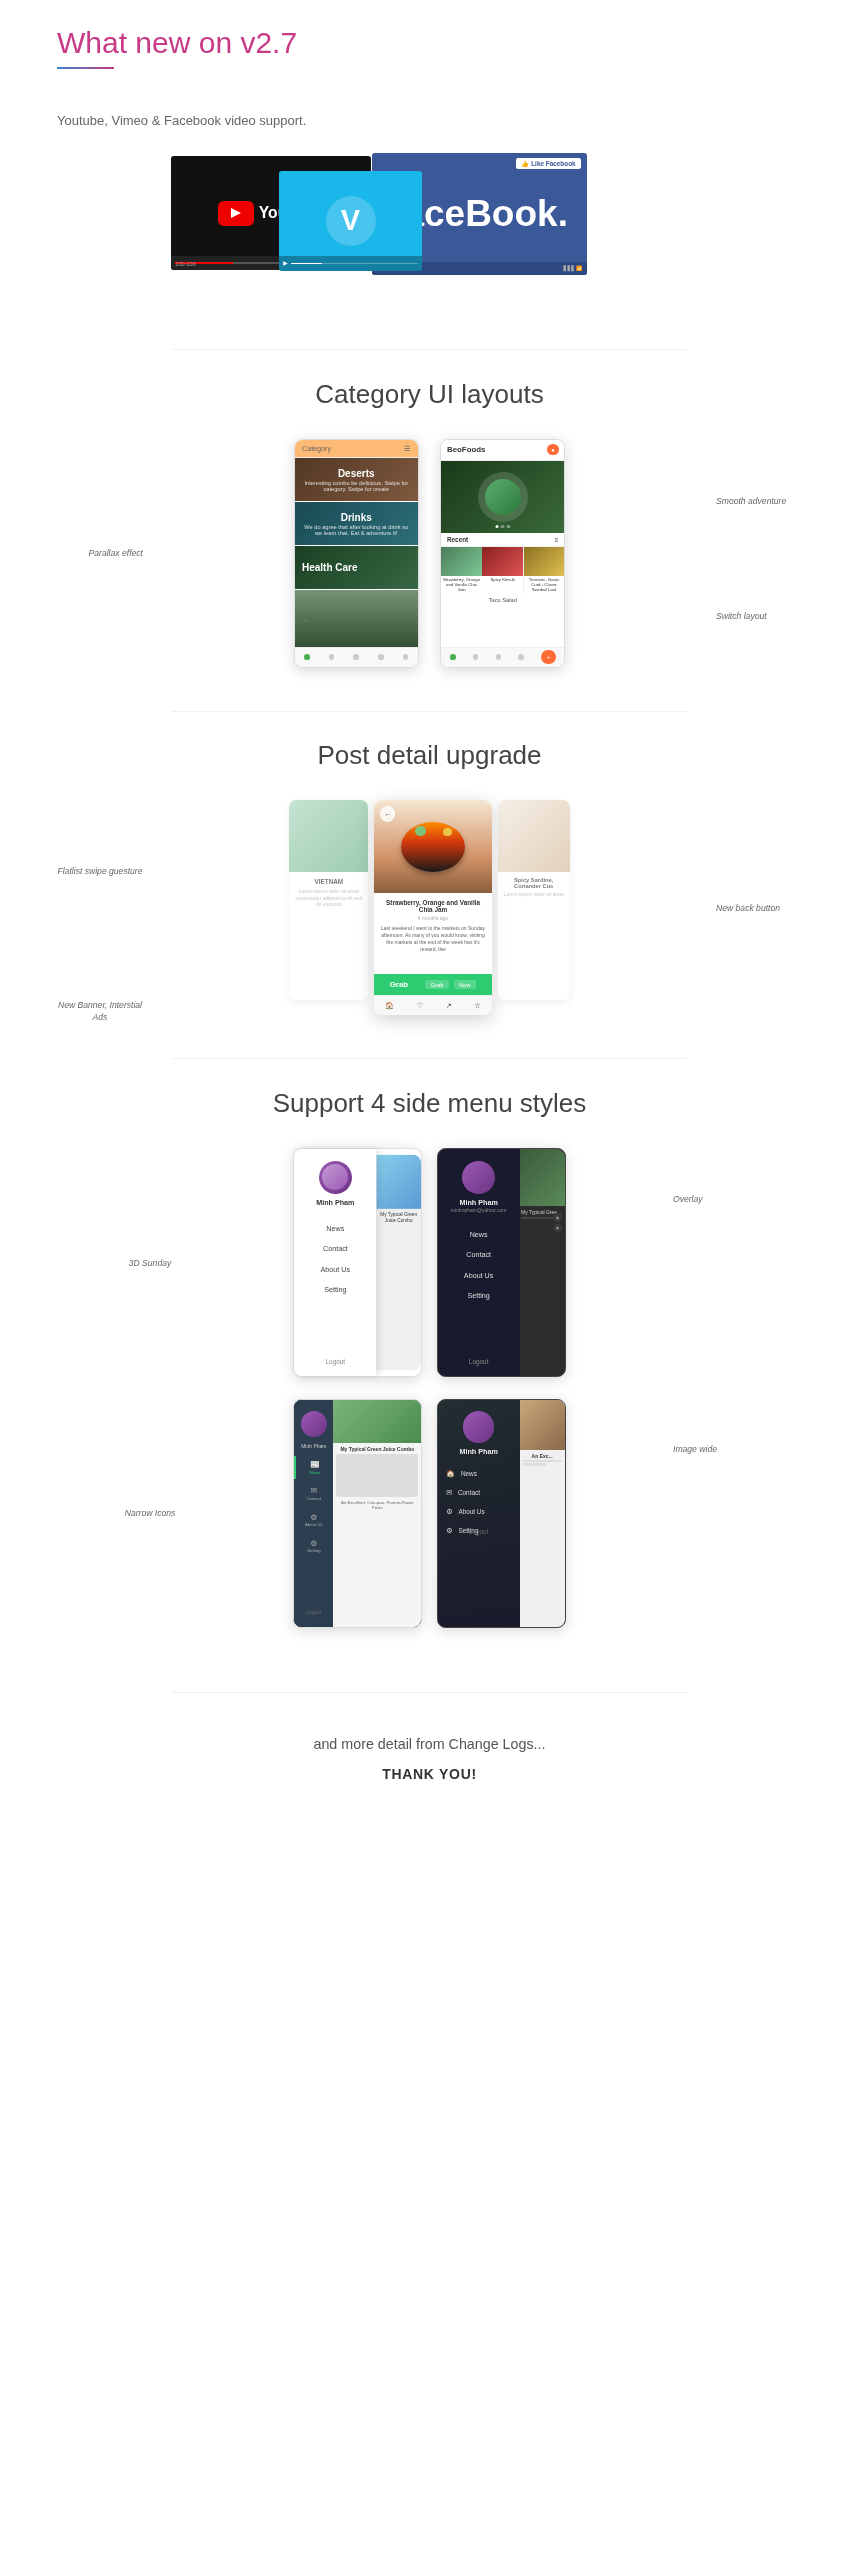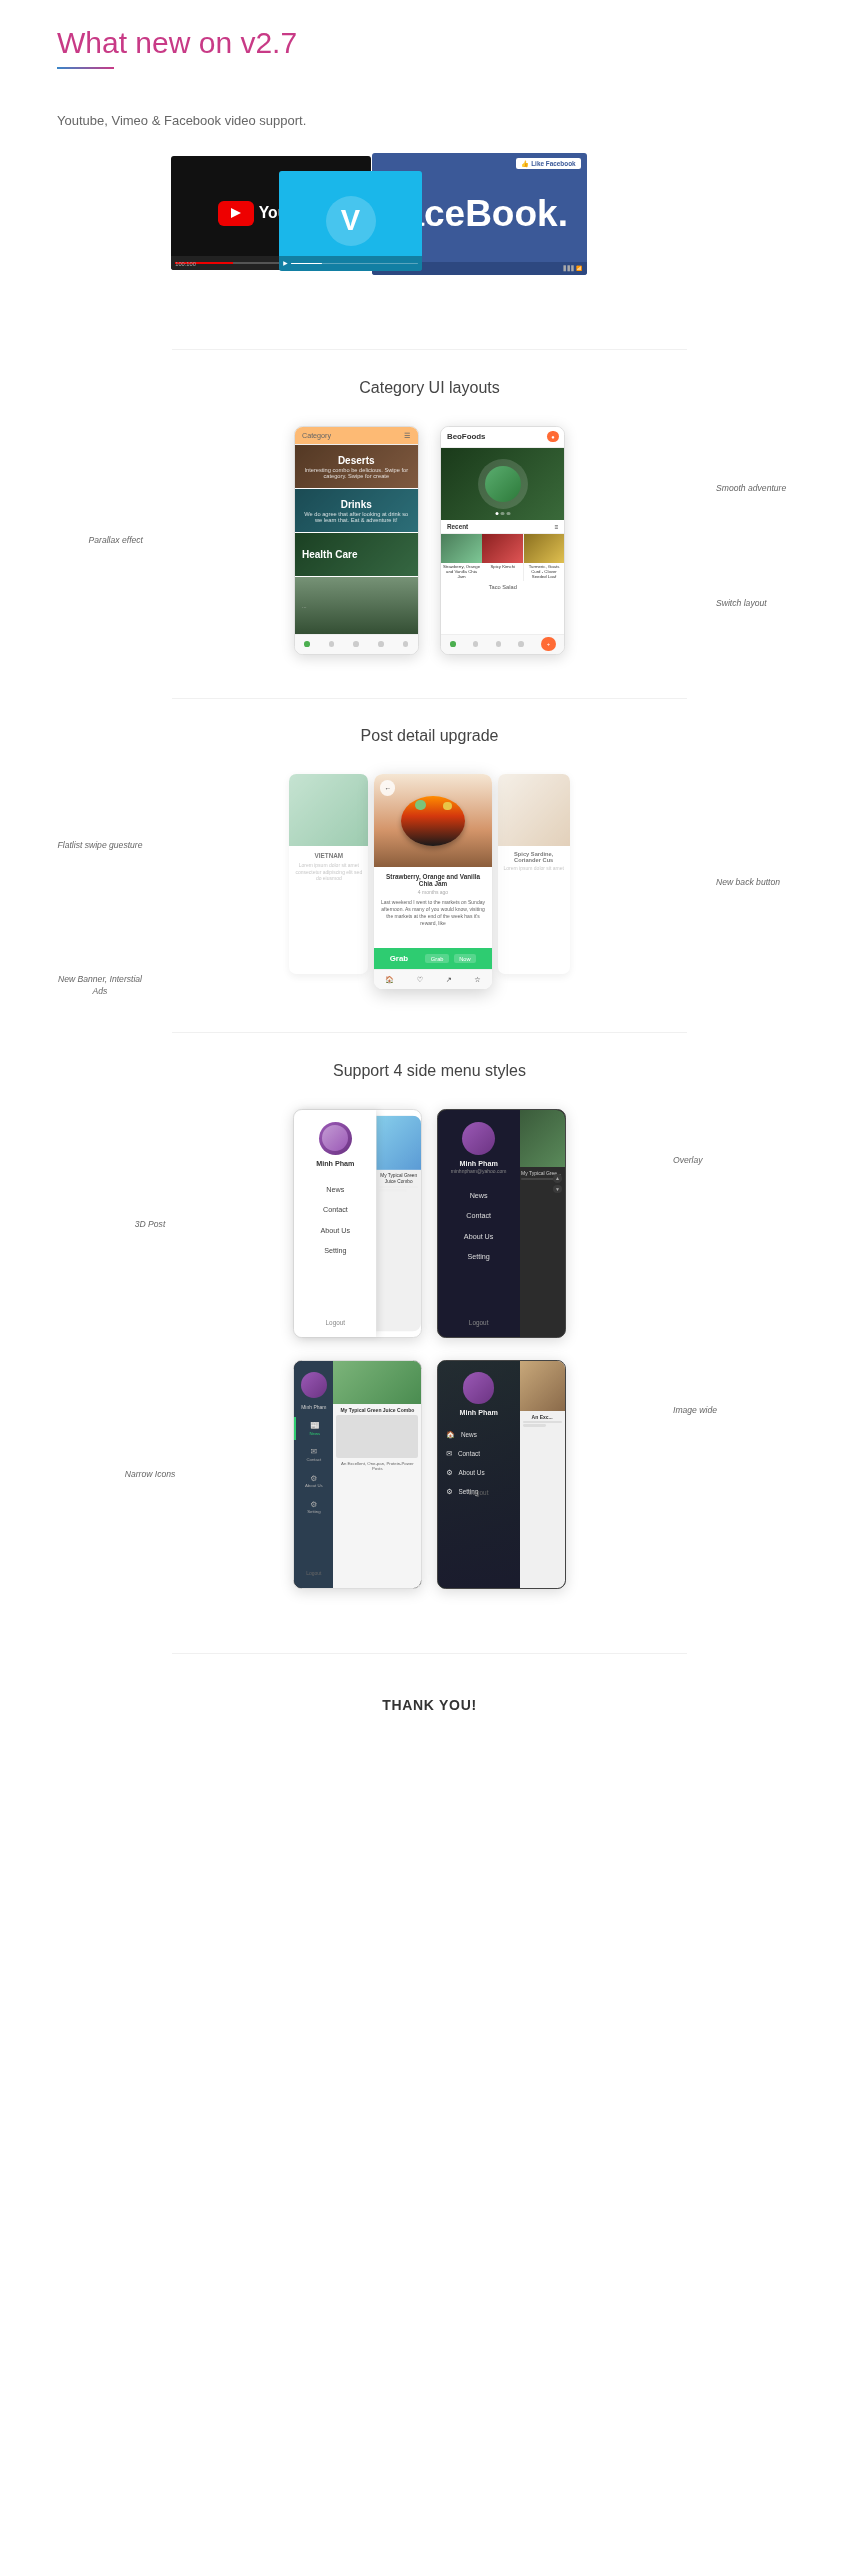--- a/index.html
+++ b/index.html
@@ -11,21 +11,21 @@
       margin: 0 auto;
     }
 
     
     .section {
       padding: 43px 57px;
       text-align: center;
     }
 
     .section-title {
-      font-size: 16px;
+      font-size: 26px;
       font-weight: 300;
       color: #444;
       margin-bottom: 29px;
     }
 
     
     .hero {
       padding: 26px 57px 29px;
     }
     .hero h1 {
@@ -616,21 +616,21 @@
 </div>
 
 <div class="section-divider"></div>
 
 <div class="menu-section section">
   <h2 class="section-title">Support 4 side menu styles</h2>
 
   <div class="menu-mockups-row">
 
     <div style="position:absolute;left:57px;top:50%;transform:translateY(-50%);font-size:8.6px;font-style:italic;color:#666;text-align:center;width:72px;">
-      <span>3D Post</span>
+      <span>3D Sunday</span>
     </div>
 
     <div style="position:absolute;right:57px;top:20%;font-size:8.6px;font-style:italic;color:#666;text-align:left;width:72px;">
       <span>Overlay</span>
     </div>
 
     <div class="menu-phone" style="overflow:visible;">
       <div style="position:absolute;left:0;top:0;bottom:0;width:82px;background:white;z-index:5;border-radius:8.6px 0 0 8.6px;box-shadow:2.1px 0 7.2px rgba(0,0,0,0.1);">
         <div style="padding:11.4px 0 5.7px;">
           <div style="width:33px;height:33px;border-radius:50%;background:linear-gradient(135deg,#9b59b6,#6c3483);margin:0 auto 4.3px;display:flex;align-items:center;justify-content:center;">
@@ -782,15 +782,16 @@
           </div>
         </div>
       </div>
     </div>
   </div>
 </div>
 
 <div class="section-divider"></div>
 
 <div class="footer-section">
+  <p class="footer-text">and more detail from Change Logs...</p>
   <p class="thank-you">THANK YOU!</p>
 </div>
 
 
 </body></html>

